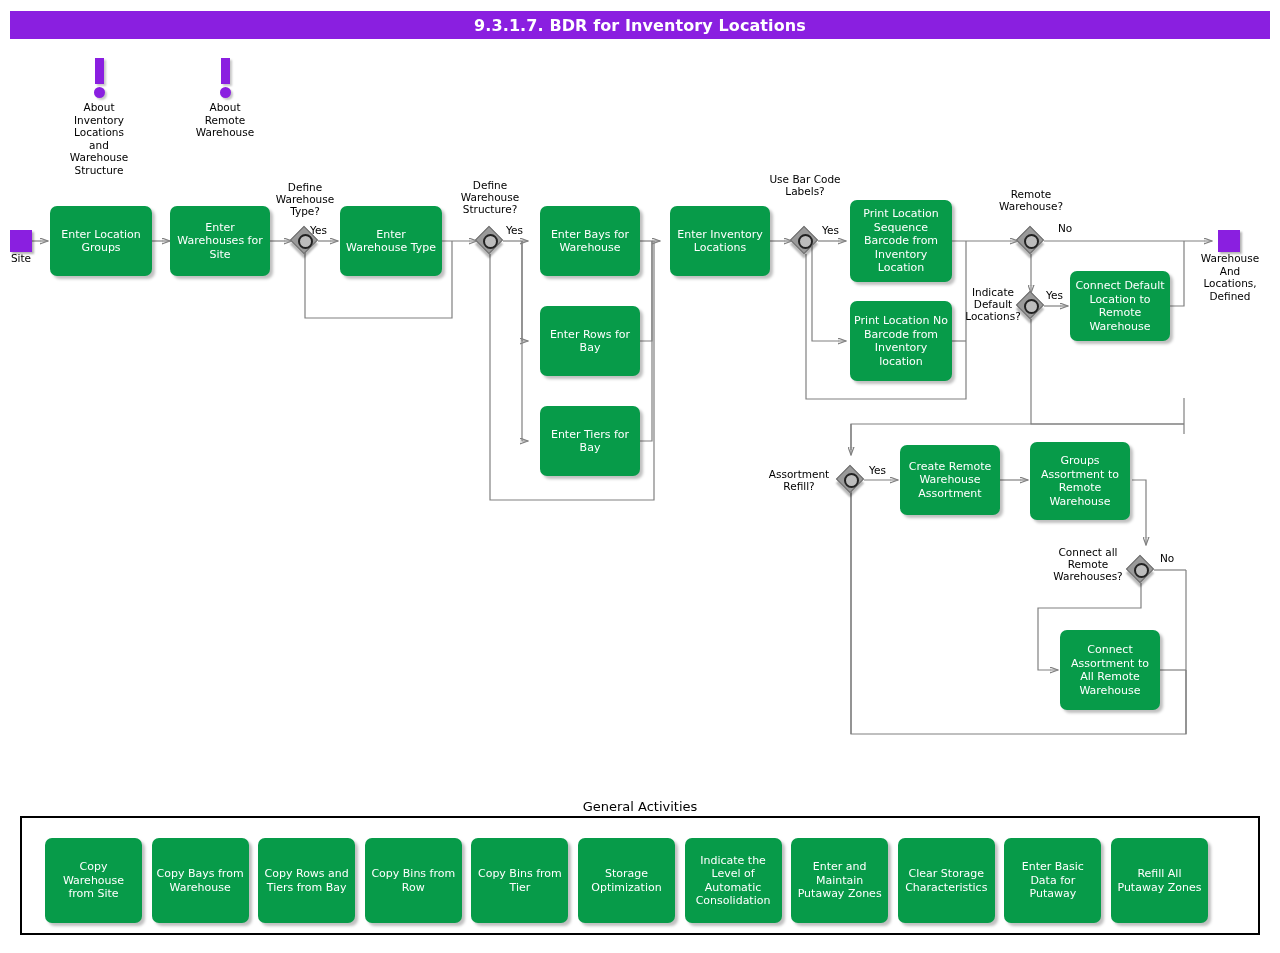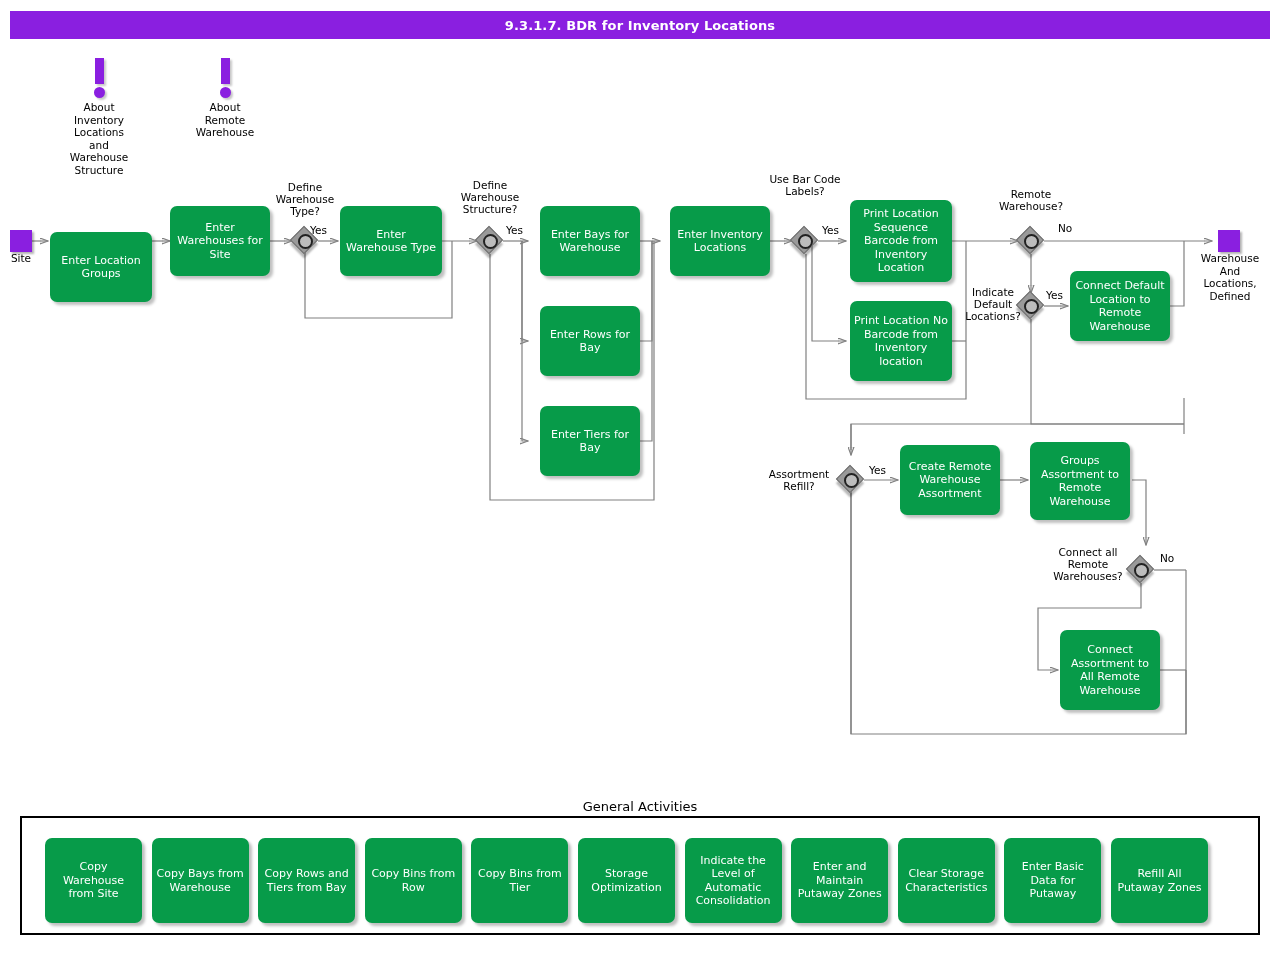--- a/index.html
+++ b/index.html
@@ -7,21 +7,21 @@
     width:1280px;height:953px;position:relative;overflow:hidden;
     font-family:"DejaVu Sans","Liberation Sans",sans-serif;
     color:#000;
   }
   #canvas{position:absolute;left:0;top:0;width:1280px;height:953px;}
 
   
   .titlebar{
     position:absolute;left:10px;top:11px;width:1260px;height:28px;
     background:#8A1FE0;
-    color:#fff;font-weight:bold;font-size:13px;
+    color:#fff;font-weight:bold;font-size:16px;
     display:flex;align-items:center;justify-content:center;
     letter-spacing:.1px;
   }
 
   
   svg.wires{position:absolute;left:0;top:0;width:1280px;height:953px;overflow:visible;}
   svg.wires path,svg.wires line{fill:none;stroke:#808080;stroke-width:1.2px;}
 
   
   .task{
@@ -188,21 +188,21 @@
 
     <path d="M851,493 L851,734"></path>
   </svg>
 
   <div class="event" style="left:10px;top:230px;"></div>
   <div class="event-label" style="left:0px;top:252px;width:42px;">Site</div>
 
   <div class="event" style="left:1218px;top:230px;"></div>
   <div class="event-label" style="left:1192px;top:252px;width:76px;">Warehouse And Locations, Defined</div>
 
-  <div class="task" style="left:50px;top:206px;width:102px;height:70px;margin-top:26px;">Enter Location Groups</div>
+  <div class="task" style="left:50px;top:206px;width:102px;height:70px;">Enter Location Groups</div>
   <div class="task" style="left:170px;top:206px;width:100px;height:70px;">Enter Warehouses for Site</div>
   <div class="task" style="left:340px;top:206px;width:102px;height:70px;">Enter Warehouse Type</div>
   <div class="task" style="left:540px;top:206px;width:100px;height:70px;">Enter Bays for Warehouse</div>
   <div class="task" style="left:540px;top:306px;width:100px;height:70px;">Enter Rows for Bay</div>
   <div class="task" style="left:540px;top:406px;width:100px;height:70px;">Enter Tiers for Bay</div>
   <div class="task" style="left:670px;top:206px;width:100px;height:70px;">Enter Inventory Locations</div>
   <div class="task" style="left:850px;top:200px;width:102px;height:82px;">Print Location Sequence Barcode from Inventory Location</div>
   <div class="task" style="left:850px;top:301px;width:102px;height:80px;">Print Location No Barcode from Inventory location</div>
   <div class="task" style="left:1070px;top:271px;width:100px;height:70px;">Connect Default Location to Remote Warehouse</div>
   <div class="task" style="left:900px;top:445px;width:100px;height:70px;">Create Remote Warehouse Assortment</div>

